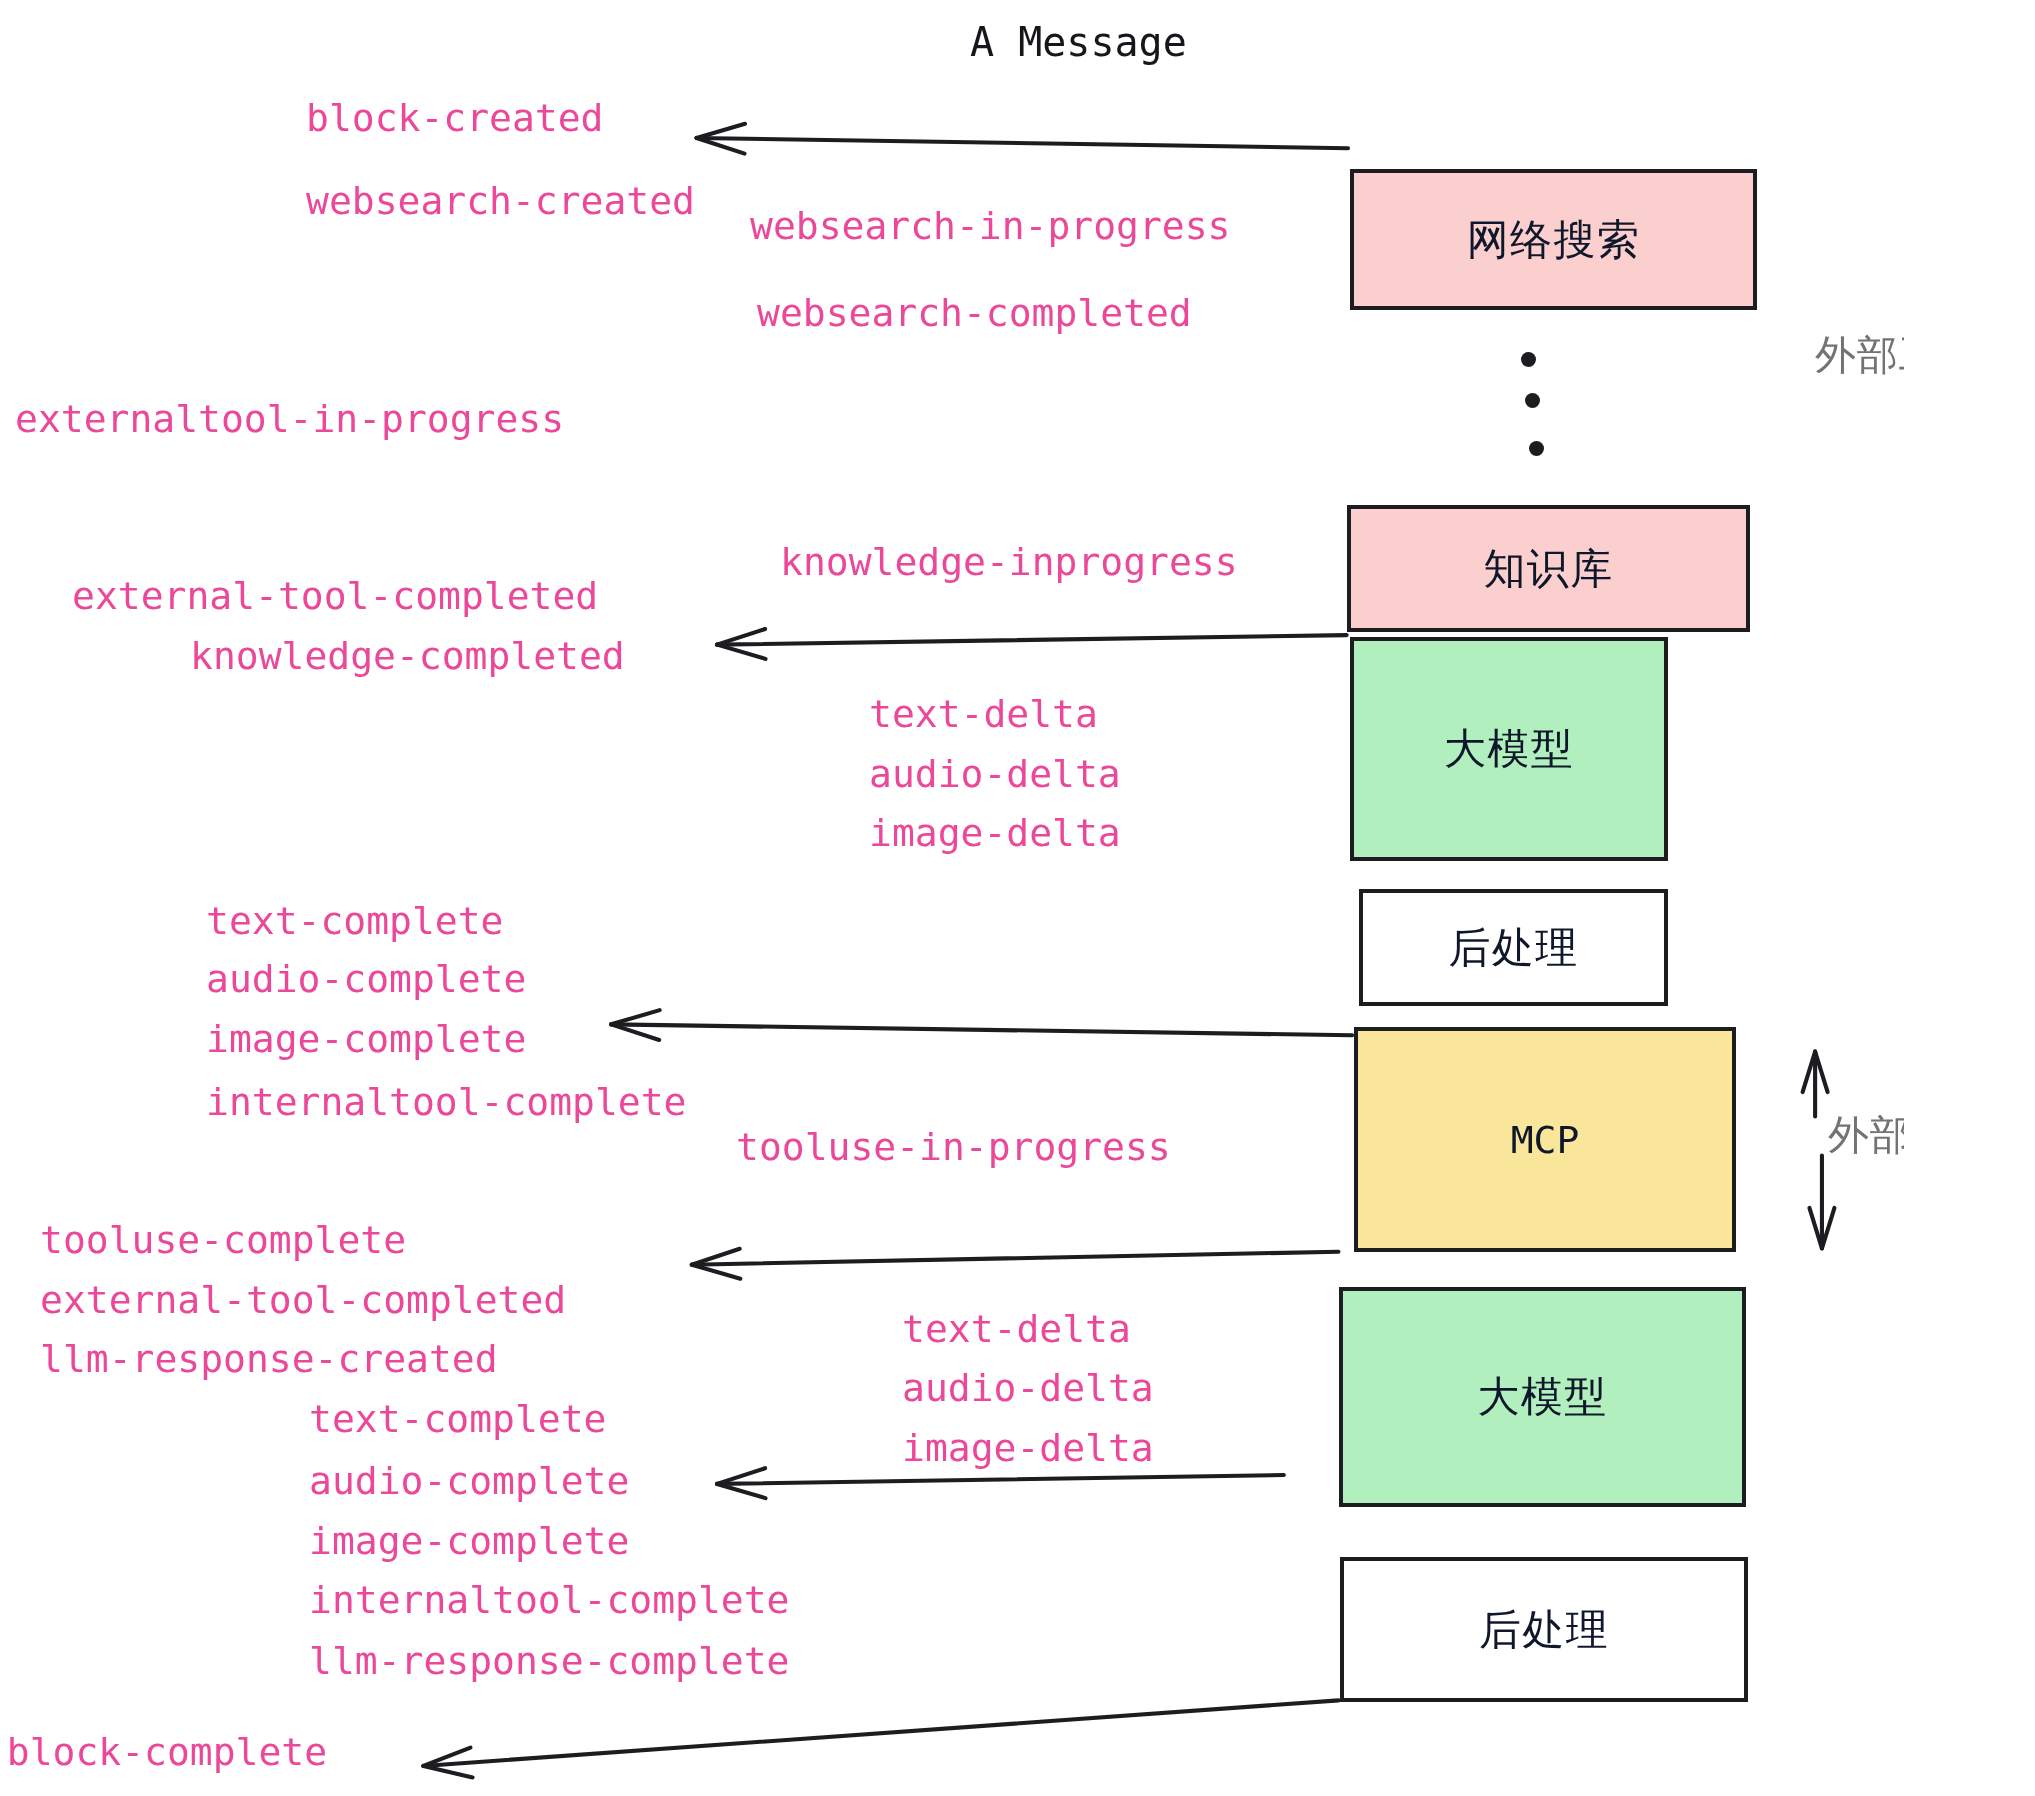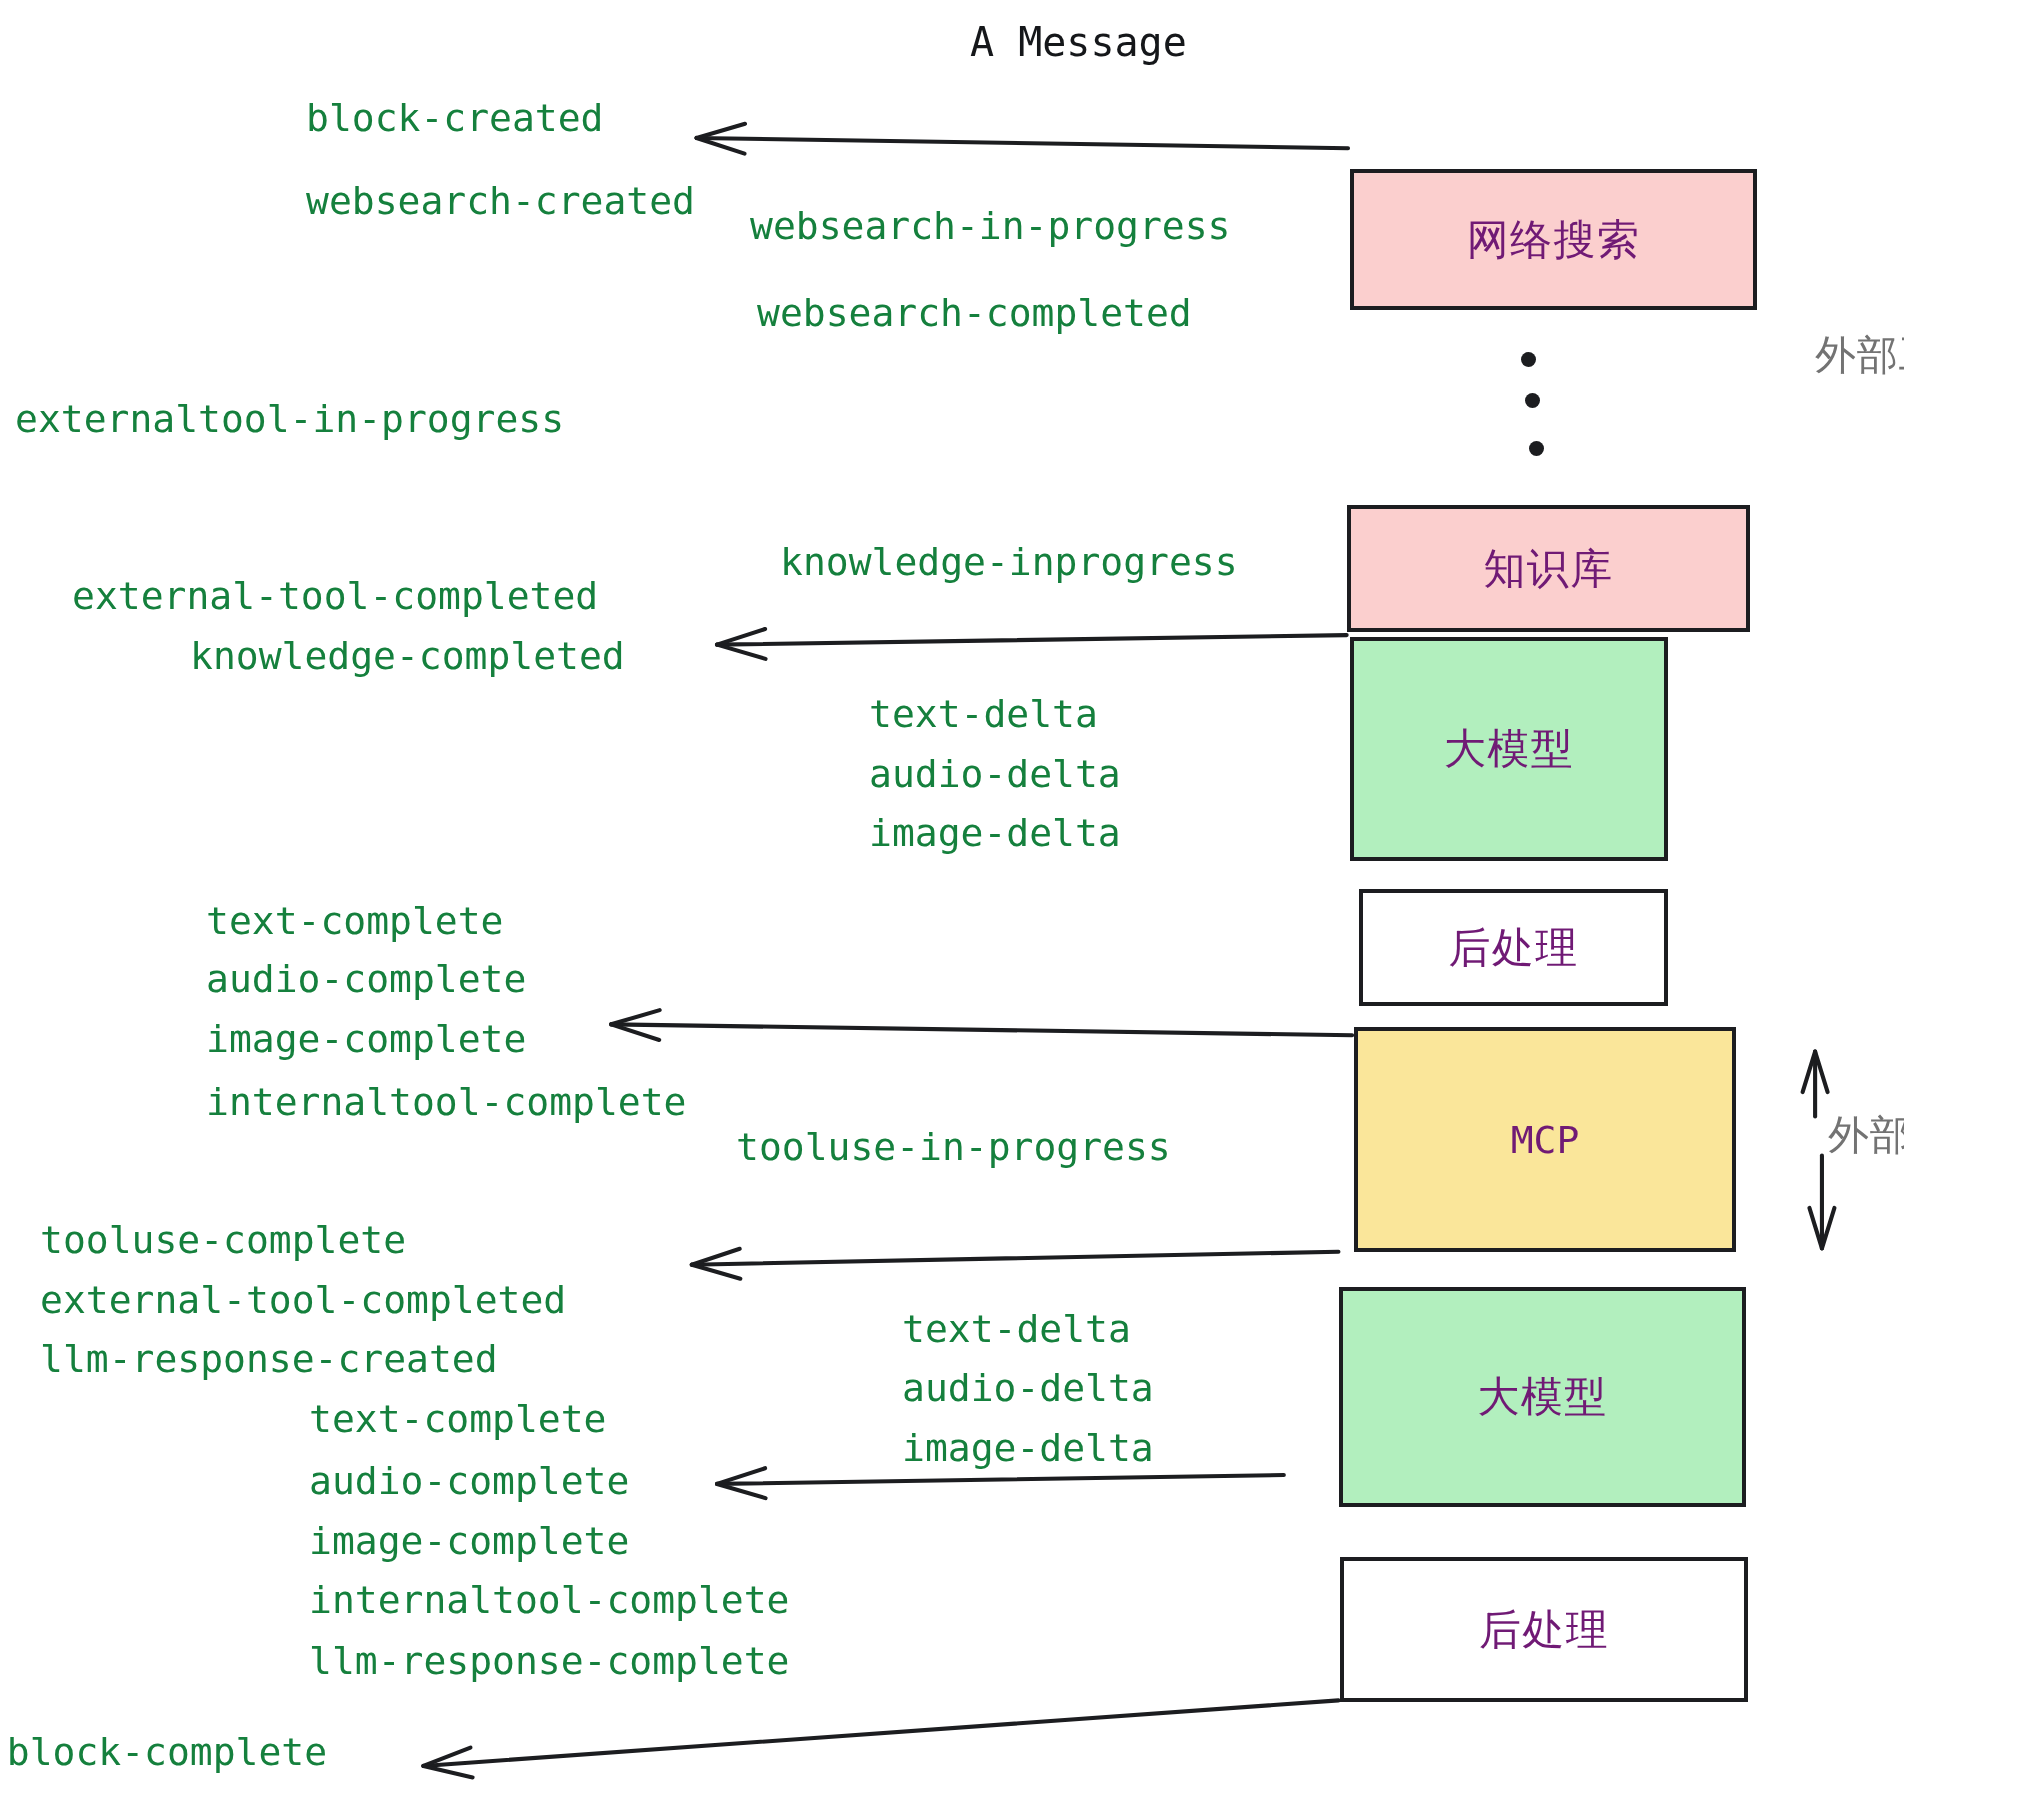--- a/index.html
+++ b/index.html
@@ -20,21 +20,21 @@
     top: 0; left: 0;
     width: 2035px;
     height: 1796px;
     pointer-events: none;
   }
   .evt {
     position: absolute;
     font-family: "DejaVu Sans Mono", monospace;
     font-size: 38px;
     line-height: 1;
-    color: #15803d;
+    color: #ec4899;
     white-space: pre;
     letter-spacing: 0px;
   }
   .title {
     position: absolute;
     font-family: "DejaVu Sans Mono", monospace;
     font-size: 40px;
     color: #15171a;
     white-space: pre;
   }
@@ -42,21 +42,21 @@
     position: absolute;
     box-sizing: border-box;
     border: 4.8px solid #1c1d20;
     display: flex;
     align-items: center;
     justify-content: center;
   }
   .nodelabel {
     font-family: "DejaVu Sans", sans-serif;
     font-size: 42px;
-    color: #701a75;
+    color: #0f172a;
     white-space: pre;
     letter-spacing: 1.4px;
   }
   .nodelabel.latin {
     font-family: "DejaVu Sans Mono", monospace;
     font-size: 38px;
     letter-spacing: 0px;
   }
   .grouplabel {
     position: absolute;

